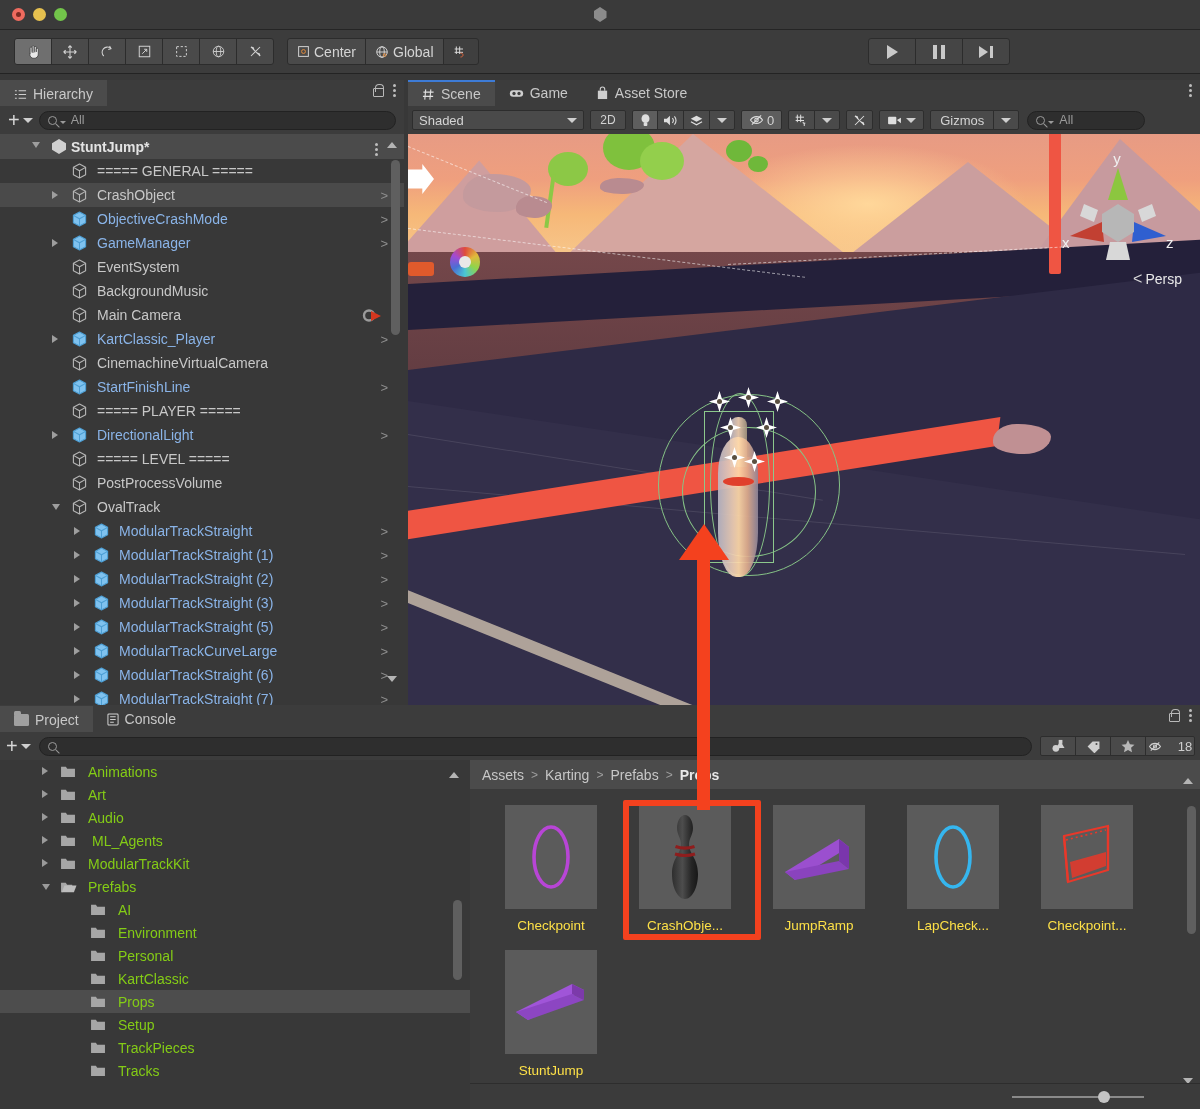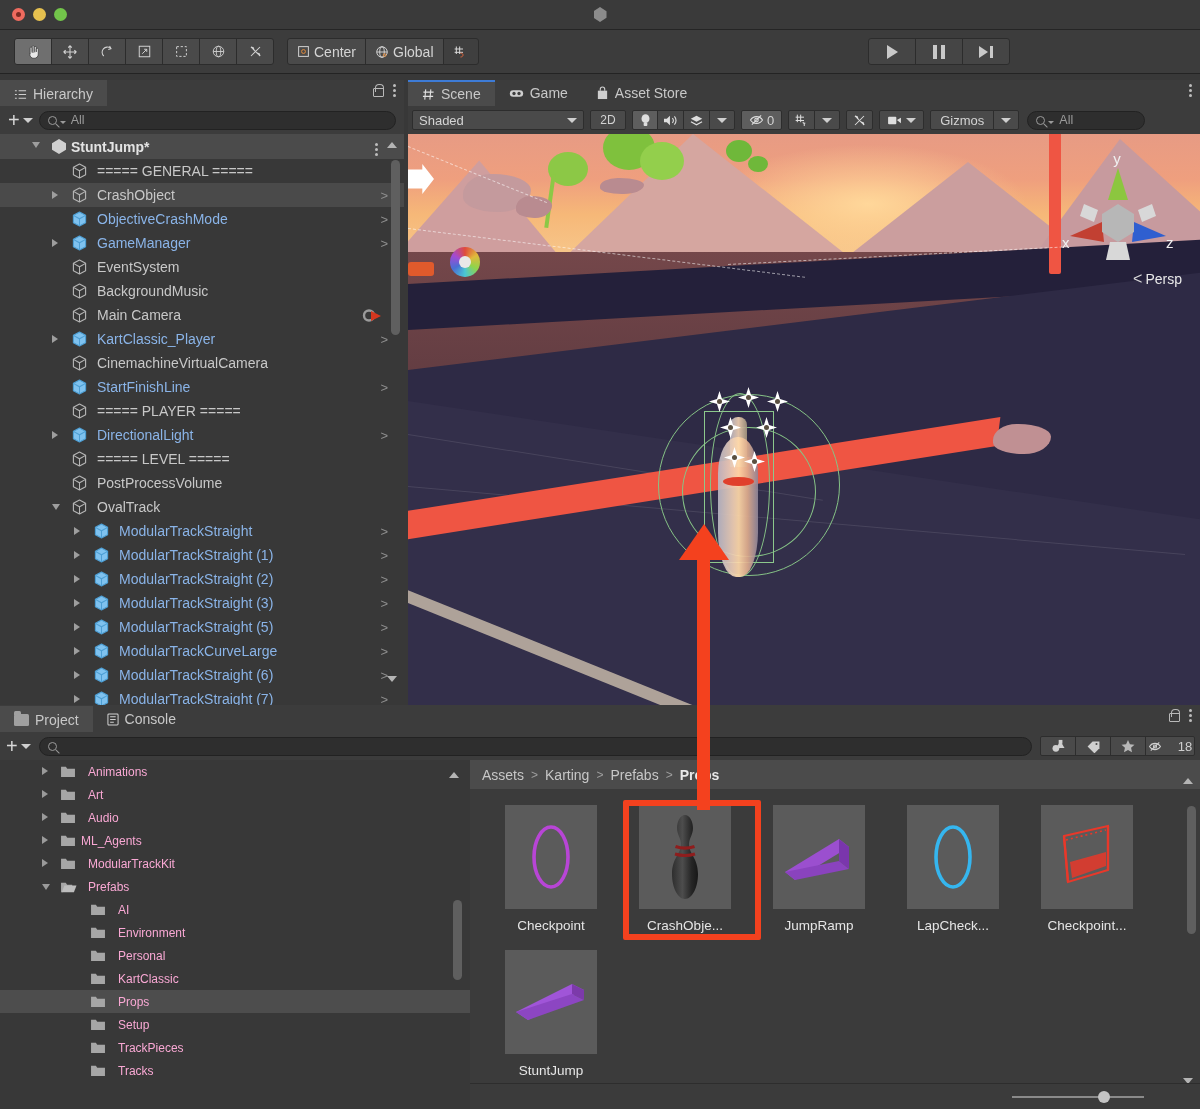--- a/index.html
+++ b/index.html
@@ -181,36 +181,36 @@
   .proj-tabrow{height:27px;background:#3c3c3c;display:flex;align-items:flex-end;position:relative;}
   .proj-toolbar{height:28px;background:#3c3c3c;display:flex;align-items:center;padding:0 6px;gap:8px;}
   .proj-search{flex:1;height:19px;background:#2e2e2e;border:1px solid #222;border-radius:10px;display:flex;
     align-items:center;padding:0 8px;gap:5px;}
   .pt-btn{width:36px;height:20px;background:#4a4a4a;border:1px solid #2d2d2d;display:flex;align-items:center;
     justify-content:center;margin-right:-1px;color:#cfcfcf;}
   .pt-btn.wide{width:50px;gap:16px;font-size:13px;}
 
   .proj-body{position:relative;height:349px;display:flex;}
   .folder-tree{width:470px;background:#383838;position:relative;overflow:hidden;}
-  .frow{height:23px;display:flex;align-items:center;font-size:12px;color:#f9a8d4;position:relative;}
+  .frow{height:23px;display:flex;align-items:center;font-size:14px;color:#84cc16;position:relative;}
   .frow.sel{background:#4d4d4d;}
   .folder-ic{width:15px;height:12px;background:#a0a0a0;border-radius:1.5px;position:relative;flex:none;}
   .folder-ic::before{content:"";position:absolute;left:0;top:-3px;width:7px;height:4px;background:#a0a0a0;border-radius:1.5px 1.5px 0 0;}
   .frow .farrow{width:0;height:0;border-top:4.5px solid transparent;border-bottom:4.5px solid transparent;border-left:6px solid #9a9a9a;position:absolute;}
   .frow .farrow.down{border-left:4.5px solid transparent;border-right:4.5px solid transparent;border-top:6px solid #9a9a9a;}
   .frow .flabel{margin-left:6px;}
 
   .assets-pane{flex:1;background:#3b3b3b;position:relative;}
   .breadcrumb{height:29px;background:#4b4b4b;display:flex;align-items:center;padding-left:12px;gap:7px;font-size:14px;color:#c7c7c7;}
   .breadcrumb .cur{color:#e8e8e8;font-weight:bold;}
   .bsep{color:#9e9e9e;font-size:12px;}
   .grid{position:relative;padding:16px 0 0 14px;display:flex;flex-wrap:wrap;gap:0;height:305px;}
   .tile{width:134px;height:140px;display:flex;flex-direction:column;align-items:center;}
   .thumb{width:92px;height:104px;background:#5b5b5b;display:flex;align-items:center;justify-content:center;position:relative;}
-  .tname{margin-top:9px;font-size:13.5px;color:#e5e5e5;}
+  .tname{margin-top:9px;font-size:13.5px;color:#fde047;}
 
   .zoom-slider{position:absolute;left:0;bottom:0;width:100%;height:26px;background:#3b3b3b;border-top:1px solid #2d2d2d;
     display:flex;align-items:center;justify-content:flex-end;padding-right:56px;}
   .zs-track{width:132px;height:2px;background:#8a8a8a;position:relative;}
   .zs-knob{position:absolute;left:86px;top:-5px;width:12px;height:12px;border-radius:50%;background:#c4c4c4;}
 
   .vscroll{position:absolute;right:4px;top:34px;width:9px;height:270px;}
   .vscroll .bar{position:absolute;top:12px;width:9px;height:128px;background:#5f5f5f;border-radius:5px;}
 
   
@@ -868,21 +868,21 @@
               <span style="position:absolute;left:60px;top:5px;line-height:0"><svg width="16" height="13" viewBox="0 0 17 14">
                   <path d="M1 13V2h5.2l1.5 2H16v9z" fill="#a6a6a6"></path>
                 </svg></span>
               <span class="flabel" style="position:absolute;left:82px">Audio</span>
             </div>
             <div class="frow">
               <span class="farrow" style="left:42px;top:7px"></span>
               <span style="position:absolute;left:60px;top:5px;line-height:0"><svg width="16" height="13" viewBox="0 0 17 14">
                   <path d="M1 13V2h5.2l1.5 2H16v9z" fill="#a6a6a6"></path>
                 </svg></span>
-              <span class="flabel" style="position:absolute;left:75px">ML_Agents</span>
+              <span class="flabel" style="position:absolute;left:86px">ML_Agents</span>
             </div>
             <div class="frow">
               <span class="farrow" style="left:42px;top:7px"></span>
               <span style="position:absolute;left:60px;top:5px;line-height:0"><svg width="16" height="13" viewBox="0 0 17 14">
                   <path d="M1 13V2h5.2l1.5 2H16v9z" fill="#a6a6a6"></path>
                 </svg></span>
               <span class="flabel" style="position:absolute;left:82px">ModularTrackKit</span>
             </div>
             <div class="frow">
               <span class="farrow down" style="left:42px;top:9px"></span>

